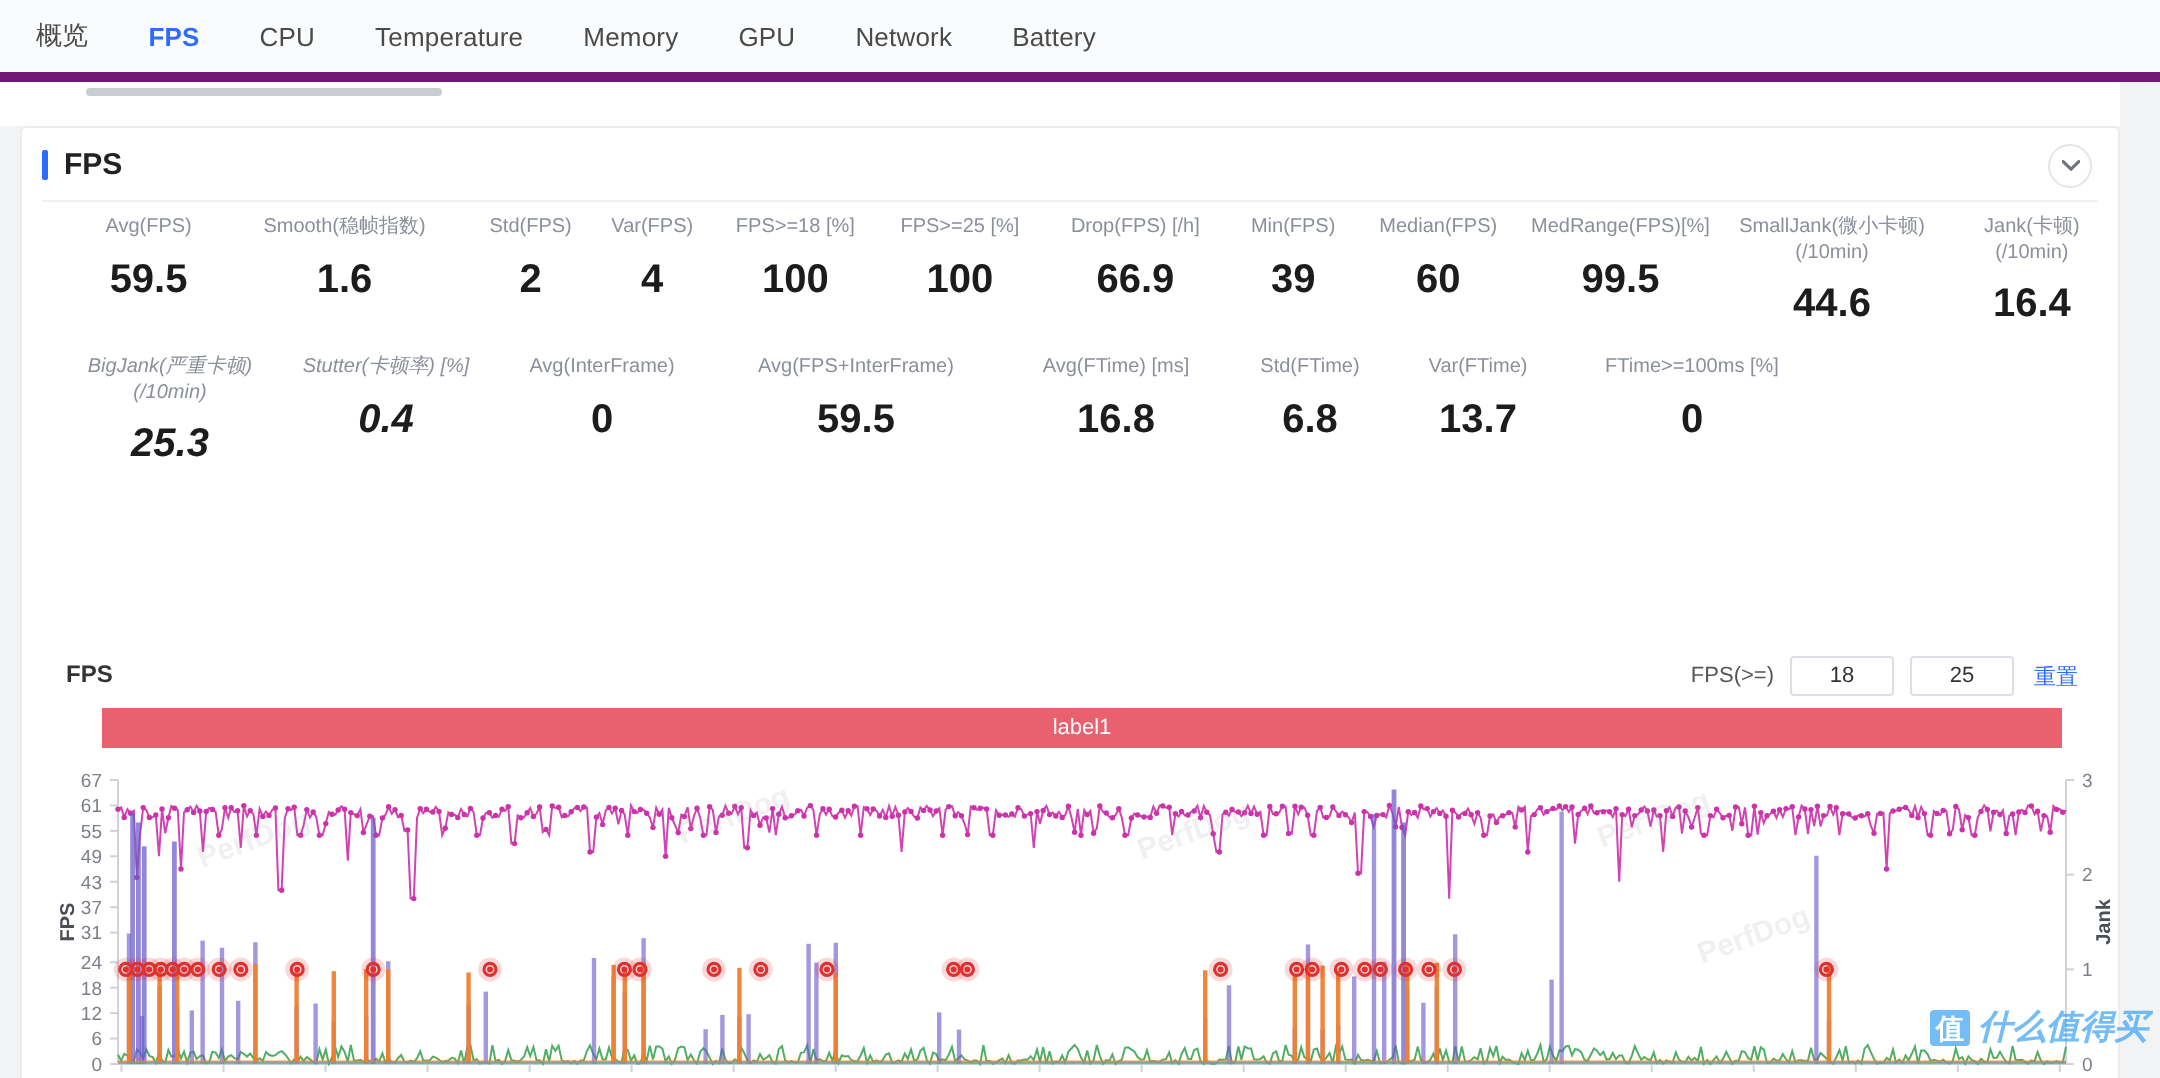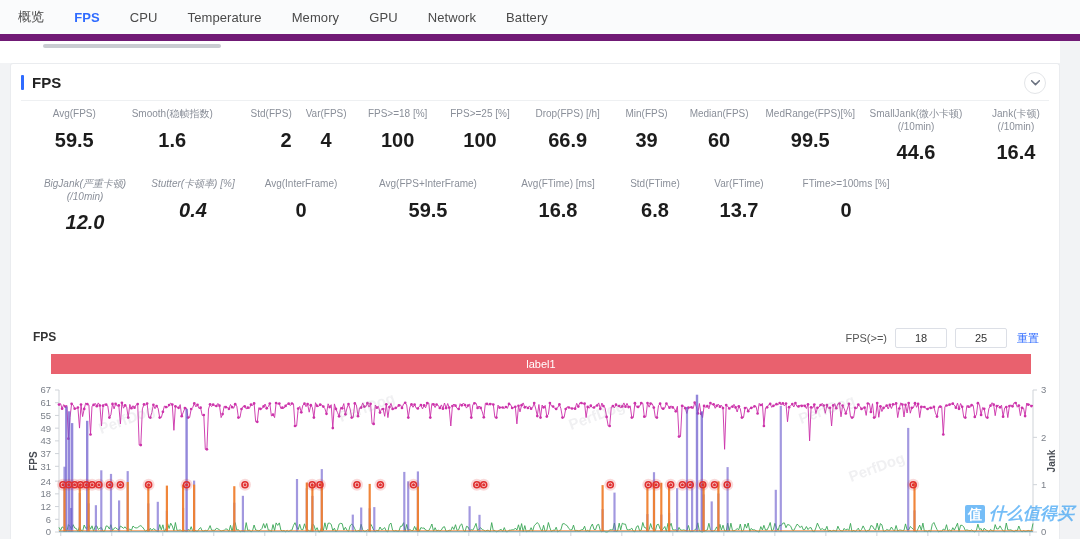--- a/index.html
+++ b/index.html
@@ -10,21 +10,21 @@
     background: #f2f3f5;
     font-family: "Liberation Sans", "DejaVu Sans", sans-serif;
     color: #333;
   }
   .app { position: relative; width: 1080px; height: 539px; }
 
   
   .topnav {
     position: absolute; top: 0; left: 0; width: 1080px; height: 41px;
     background: #fafbfc;
-    border-bottom: 7px solid #701a75;
+    border-bottom: 5px solid #701a75;
     display: flex; align-items: center;
     padding-left: 18px;
   }
   .topnav .tab {
     font-size: 13px; color: #4a4a4a;
     margin-right: 30px; cursor: pointer; white-space: nowrap;
     letter-spacing: .1px;
   }
   .topnav .tab.active { color: #2f6bff; font-weight: 700; }
 
@@ -96,21 +96,21 @@
     white-space: nowrap;
   }
   .metric .val {
     font-size: 20px; font-weight: 700; color: #1c1c1c;
     margin-top: 7px; line-height: 24px;
   }
 
   
   .m-avg      { width: 72px; }
   .m-smooth   { width: 128px; }
-  .m-std      { width: 62px; text-align: right; }
+  .m-std      { width: 62px; }
   .m-var      { width: 62px; }
   .m-f18      { width: 84px; }
   .m-f25      { width: 84px; }
   .m-drop     { width: 95px; }
   .m-min      { width: 66px; }
   .m-median   { width: 82px; }
   .m-medrange { width: 104px; }
   .m-smalljank{ width: 112px; }
   .m-jank     { width: 92px; }
   
@@ -263,21 +263,21 @@
           <div class="metric m-jank">
             <div class="lbl">Jank(卡顿)</div>
             <div class="lbl">(/10min)</div>
             <div class="val">16.4</div>
           </div>
         </div>
       <div class="metric-row r2" id="metrow2">
           <div class="metric m-bigjank">
             <div class="lbl">BigJank(严重卡顿)</div>
             <div class="lbl">(/10min)</div>
-            <div class="val">12.0</div>
+            <div class="val">25.3</div>
           </div>
           <div class="metric m-stutter">
             <div class="lbl">Stutter(卡顿率) [%]</div>
             <div class="val">0.4</div>
           </div>
           <div class="metric m-avgif">
             <div class="lbl">Avg(InterFrame)</div>
             <div class="val">0</div>
           </div>
           <div class="metric m-avgfif">

